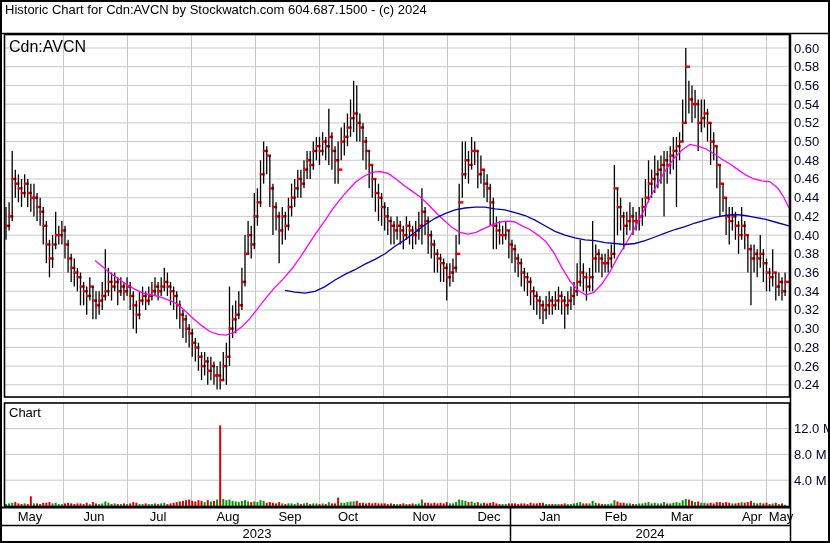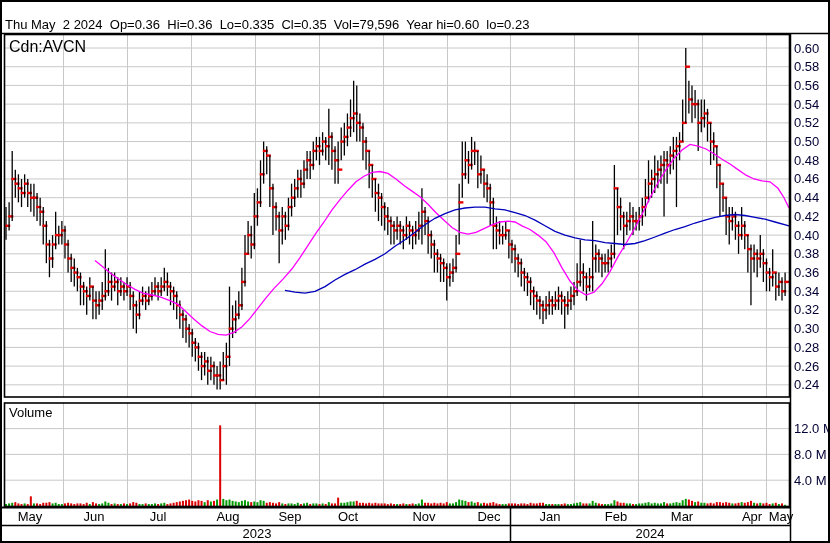--- a/index.html
+++ b/index.html
@@ -861,16 +861,16 @@
       <text x="650" y="538" font-size="13" fill="#000000" text-anchor="middle">2024</text>
       <rect x="4.5" y="34.5" width="785" height="362.5" fill="none" stroke="#000000" stroke-width="1.6"></rect>
       <rect x="4.5" y="403" width="785" height="103.5" fill="none" stroke="#000000" stroke-width="1.6"></rect>
       <line x1="2" x2="790" y1="507.5" y2="507.5" stroke="#000000" stroke-width="2"></line>
       <line x1="2" x2="790" y1="525.5" y2="525.5" stroke="#000000" stroke-width="1.5"></line>
       <line x1="510.5" x2="510.5" y1="507.5" y2="541.5" stroke="#000000" stroke-width="1.5"></line>
       <line x1="790.5" x2="790.5" y1="34" y2="541.5" stroke="#000000" stroke-width="1.5"></line>
       <line x1="0" x2="830" y1="33.5" y2="33.5" stroke="#000000" stroke-width="1.5"></line>
       <rect x="1" y="1" width="828" height="541" fill="none" stroke="#000000" stroke-width="2"></rect>
     </svg>
-  <div class="hline" id="quote-line">Thu May  2 2024  Op=0.36  Hi=0.36  Lo=0.335  Cl=0.35  Vol=79,596  Year hi=0.60  lo=0.23</div>
+  <div class="hline" id="title-line">Historic Chart for Cdn:AVCN by Stockwatch.com 604.687.1500 - (c) 2024</div>
   <div id="symbol-label">Cdn:AVCN</div>
-  <div id="volume-label">Volume</div>
+  <div id="volume-label">Chart</div>
 </div>
 
 </body></html>

